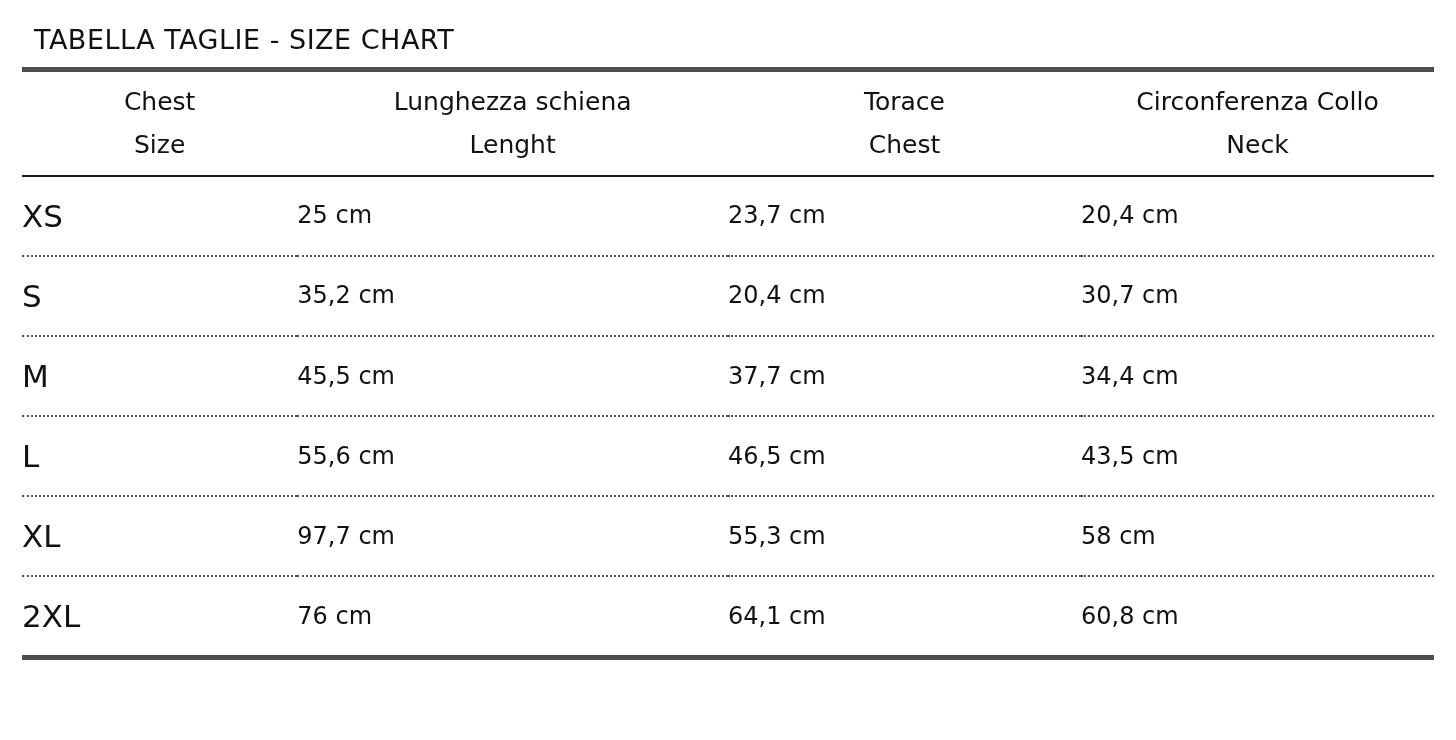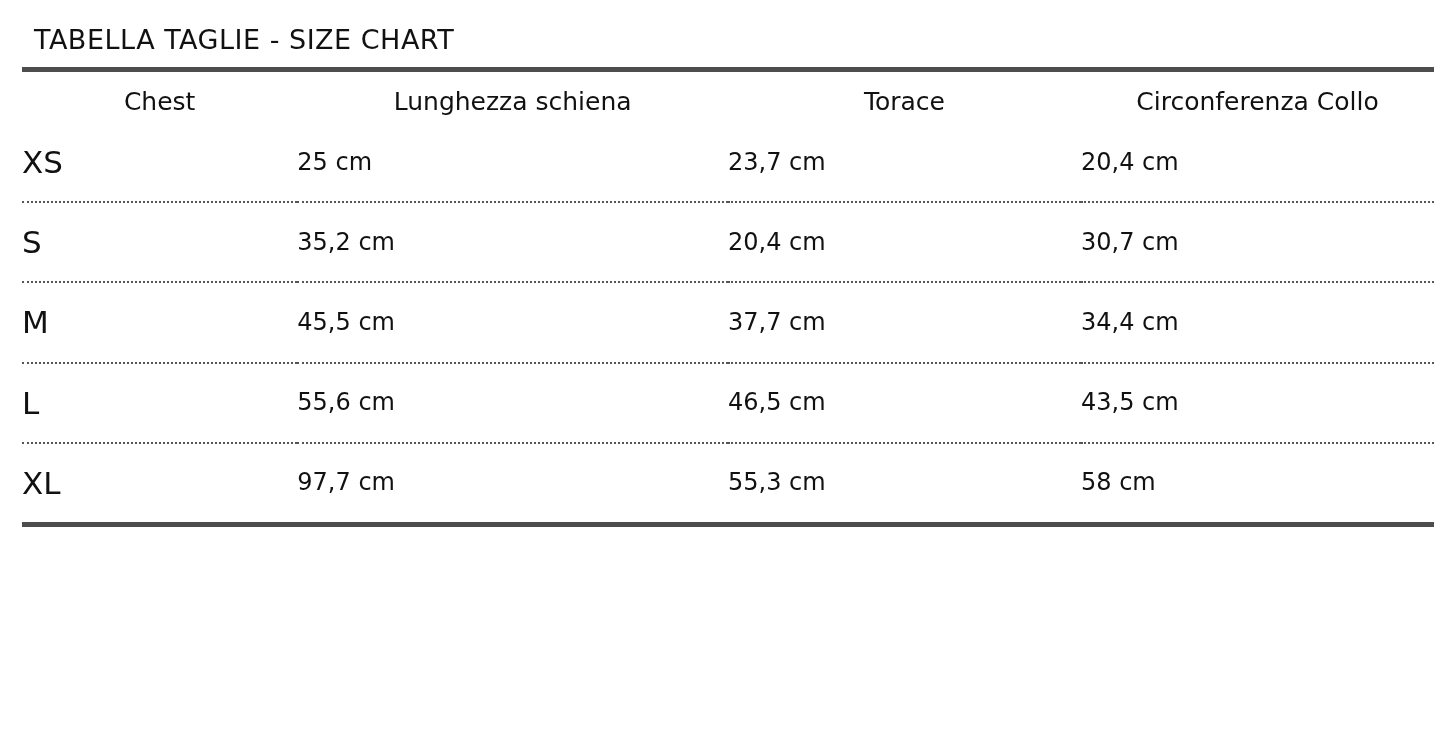--- a/index.html
+++ b/index.html
@@ -95,20 +95,26 @@
       <col class="c-chest">
       <col class="c-neck">
     </colgroup>
     <thead>
       <tr class="head-it-row">
         <th class="head-it">Chest</th>
         <th class="head-it">Lunghezza schiena</th>
         <th class="head-it">Torace</th>
         <th class="head-it">Circonferenza Collo</th>
       </tr>
+      <tr class="head-en-row">
+        <th class="head-en">Size</th>
+        <th class="head-en">Lenght</th>
+        <th class="head-en">Chest</th>
+        <th class="head-en">Neck</th>
+      </tr>
     </thead>
     <tbody>
       <tr>
         <td class="size-cell">XS</td>
         <td>25 cm</td>
         <td>23,7 cm</td>
         <td>20,4 cm</td>
       </tr>
       <tr>
         <td class="size-cell">S</td>
@@ -127,16 +133,22 @@
         <td>55,6 cm</td>
         <td>46,5 cm</td>
         <td>43,5 cm</td>
       </tr>
       <tr>
         <td class="size-cell">XL</td>
         <td>97,7 cm</td>
         <td>55,3 cm</td>
         <td>58 cm</td>
       </tr>
+      <tr>
+        <td class="size-cell">2XL</td>
+        <td>76 cm</td>
+        <td>64,1 cm</td>
+        <td>60,8 cm</td>
+      </tr>
     </tbody>
   </table>
 
 </div>
 
 </body></html>

